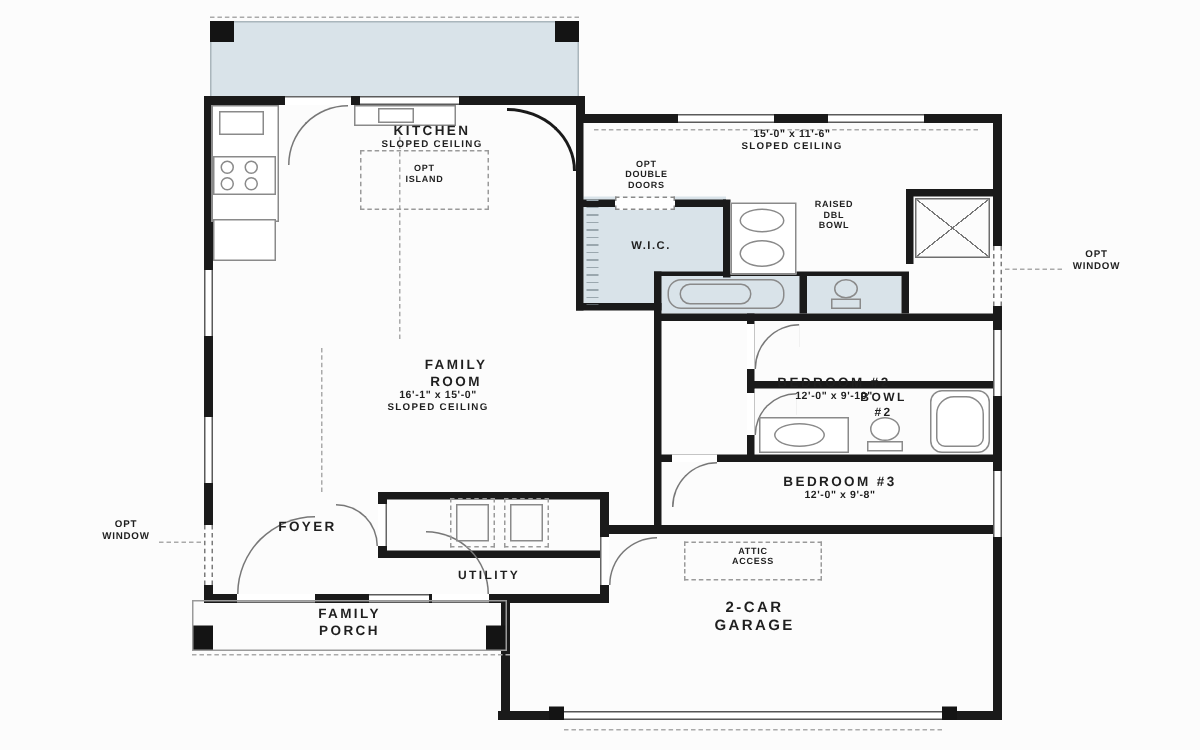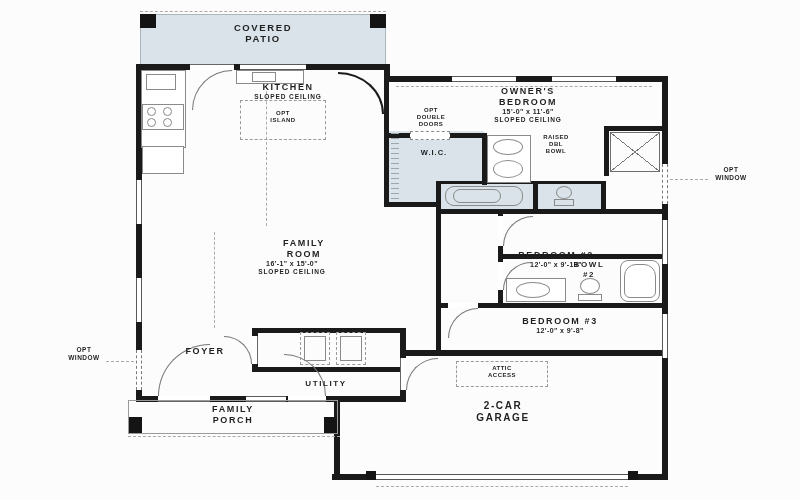--- a/index.html
+++ b/index.html
@@ -161,51 +161,47 @@
   <div class="dashbox" style="left:300px;top:332px;width:30px;height:33px;"></div>
   <div class="fix" style="left:304px;top:336px;width:22px;height:25px;background:transparent;"></div>
   <div class="dashbox" style="left:336px;top:332px;width:30px;height:33px;"></div>
   <div class="fix" style="left:340px;top:336px;width:22px;height:25px;background:transparent;"></div>
 
   <div class="dashbox" style="left:456px;top:361px;width:92px;height:26px;"></div>
 
   <div class="hdash" style="left:106px;top:361px;width:28px;"></div>
   <div class="hdash" style="left:670px;top:179px;width:38px;"></div>
 
-  <div class="lbl" style="left:263px;top:22px;">
-    <div class="rname" style="width:72px;font-size:9.5px;">COVERED PATIO</div>
-  </div>
 
   <div class="lbl" style="left:288px;top:82px;">
     <div class="rname">KITCHEN</div>
     <div class="rnote">SLOPED CEILING</div>
   </div>
 
   <div class="lbl" style="left:283px;top:110px;">
     <div class="tiny" style="width:34px;">OPT ISLAND</div>
   </div>
 
 
   <div class="lbl" style="left:292px;top:238px;">
     <div class="rname" style="width:56px;margin-left:24px;">FAMILY ROOM</div>
     <div class="rdim">16'-1" x 15'-0"</div>
     <div class="rnote">SLOPED CEILING</div>
   </div>
 
   <div class="lbl" style="left:528px;top:86px;">
-    <div class="rname" style="width:78px;">OWNER'S BEDROOM</div>
     <div class="rdim">15'-0" x 11'-6"</div>
     <div class="rnote">SLOPED CEILING</div>
   </div>
 
   <div class="lbl" style="left:431px;top:107px;">
     <div class="tiny" style="width:36px;">OPT DOUBLE DOORS</div>
   </div>
 
-  <div class="lbl" style="left:434px;top:148px;">
+  <div class="lbl" style="left:434px;top:159px;">
     <div class="rname" style="font-size:7.5px;letter-spacing:1px;">W.I.C.</div>
   </div>
 
   <div class="lbl" style="left:556px;top:134px;">
     <div class="tiny" style="width:30px;">RAISED DBL BOWL</div>
   </div>
 
   <div class="lbl" style="left:556px;top:222px;">
     <div class="rname" style="white-space:nowrap;margin-top:28px;">BEDROOM #2</div>
     <div class="rdim">12'-0" x 9'-10"</div>

